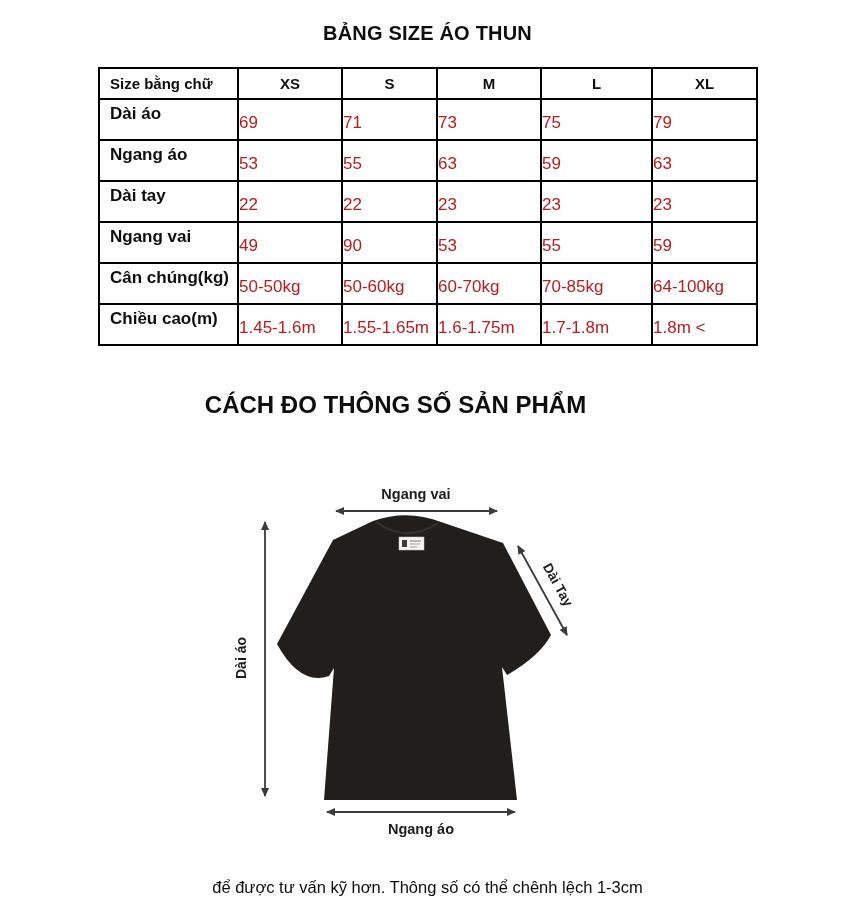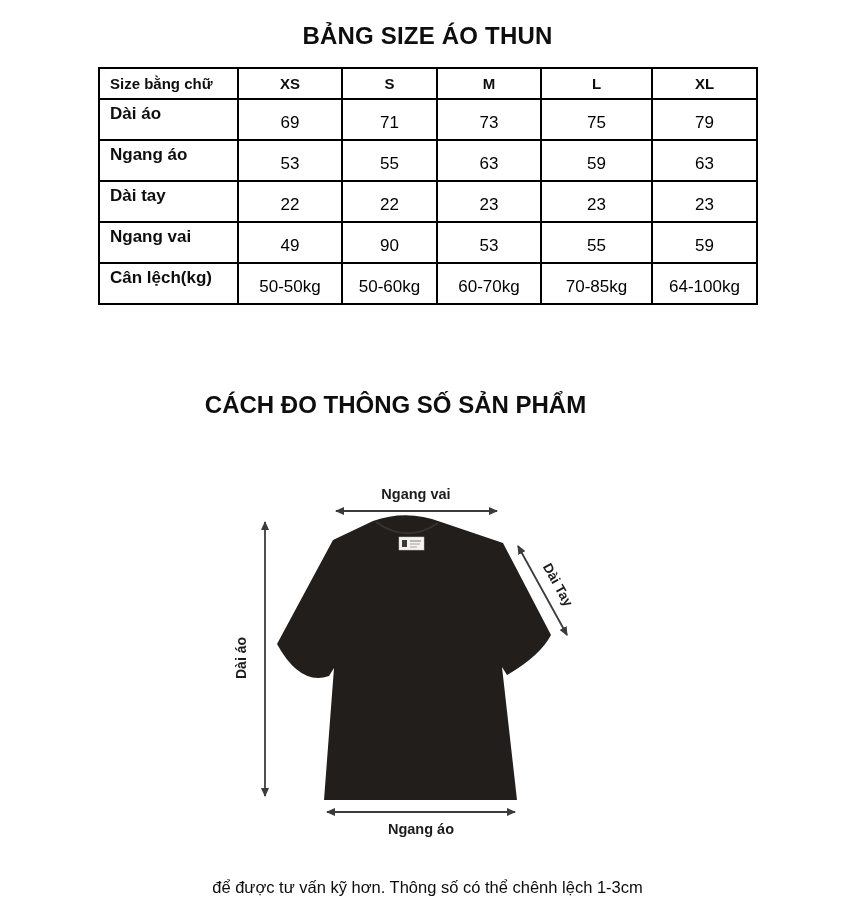--- a/index.html
+++ b/index.html
@@ -9,21 +9,21 @@
     position: relative;
     overflow: hidden;
     font-family: "Liberation Sans", sans-serif;
     color: #000;
   }
 
   .page-title {
     position: absolute;
     top: 22px; left: 0; width: 855px;
     text-align: center;
-    font-size: 24px;
+    font-size: 20px;
     font-weight: 700;
     letter-spacing: 0.2px;
     color: #0e0e0e;
   }
 
   table.size-table {
     position: absolute;
     left: 98px; top: 67px;
     width: 658px;
     border-collapse: collapse;
@@ -52,24 +52,23 @@
     font-size: 17px;
     font-weight: 700;
     text-align: left;
     vertical-align: top;
     padding: 4px 0 0 10px;
     color: #0e0e0e;
   }
   table.size-table tbody td {
     font-size: 17px;
     font-weight: 400;
-    text-align: center;
     vertical-align: middle;
     padding-top: 7px;
-    color: #000000;
+    color: #b91c1c;
   }
 
   .section-title {
     position: absolute;
     top: 391px; left: 0; width: 855px;
     text-align: center;
     transform: translateX(-32px);
     font-size: 24px;
     font-weight: 700;
     color: #0e0e0e;
@@ -150,26 +149,34 @@
       </tr>
       <tr>
         <th scope="row">Ngang vai</th>
         <td>49</td>
         <td>90</td>
         <td>53</td>
         <td>55</td>
         <td>59</td>
       </tr>
       <tr>
-        <th scope="row">Cân lệch(kg)</th>
+        <th scope="row">Cân chúng(kg)</th>
         <td>50-50kg</td>
         <td>50-60kg</td>
         <td>60-70kg</td>
         <td>70-85kg</td>
         <td>64-100kg</td>
+      </tr>
+      <tr>
+        <th scope="row">Chiều cao(m)</th>
+        <td>1.45-1.6m</td>
+        <td>1.55-1.65m</td>
+        <td>1.6-1.75m</td>
+        <td>1.7-1.8m</td>
+        <td>1.8m &lt;</td>
       </tr>
     </tbody>
   </table>
 
   <h2 class="section-title">CÁCH ĐO THÔNG SỐ SẢN PHẨM</h2>
 
   <div class="diagram">
     <svg viewBox="0 0 390 390" xmlns="http://www.w3.org/2000/svg">
       <defs>
         <marker id="ah" markerWidth="9" markerHeight="8" refX="8" refY="4" orient="auto-start-reverse" markerUnits="userSpaceOnUse">

